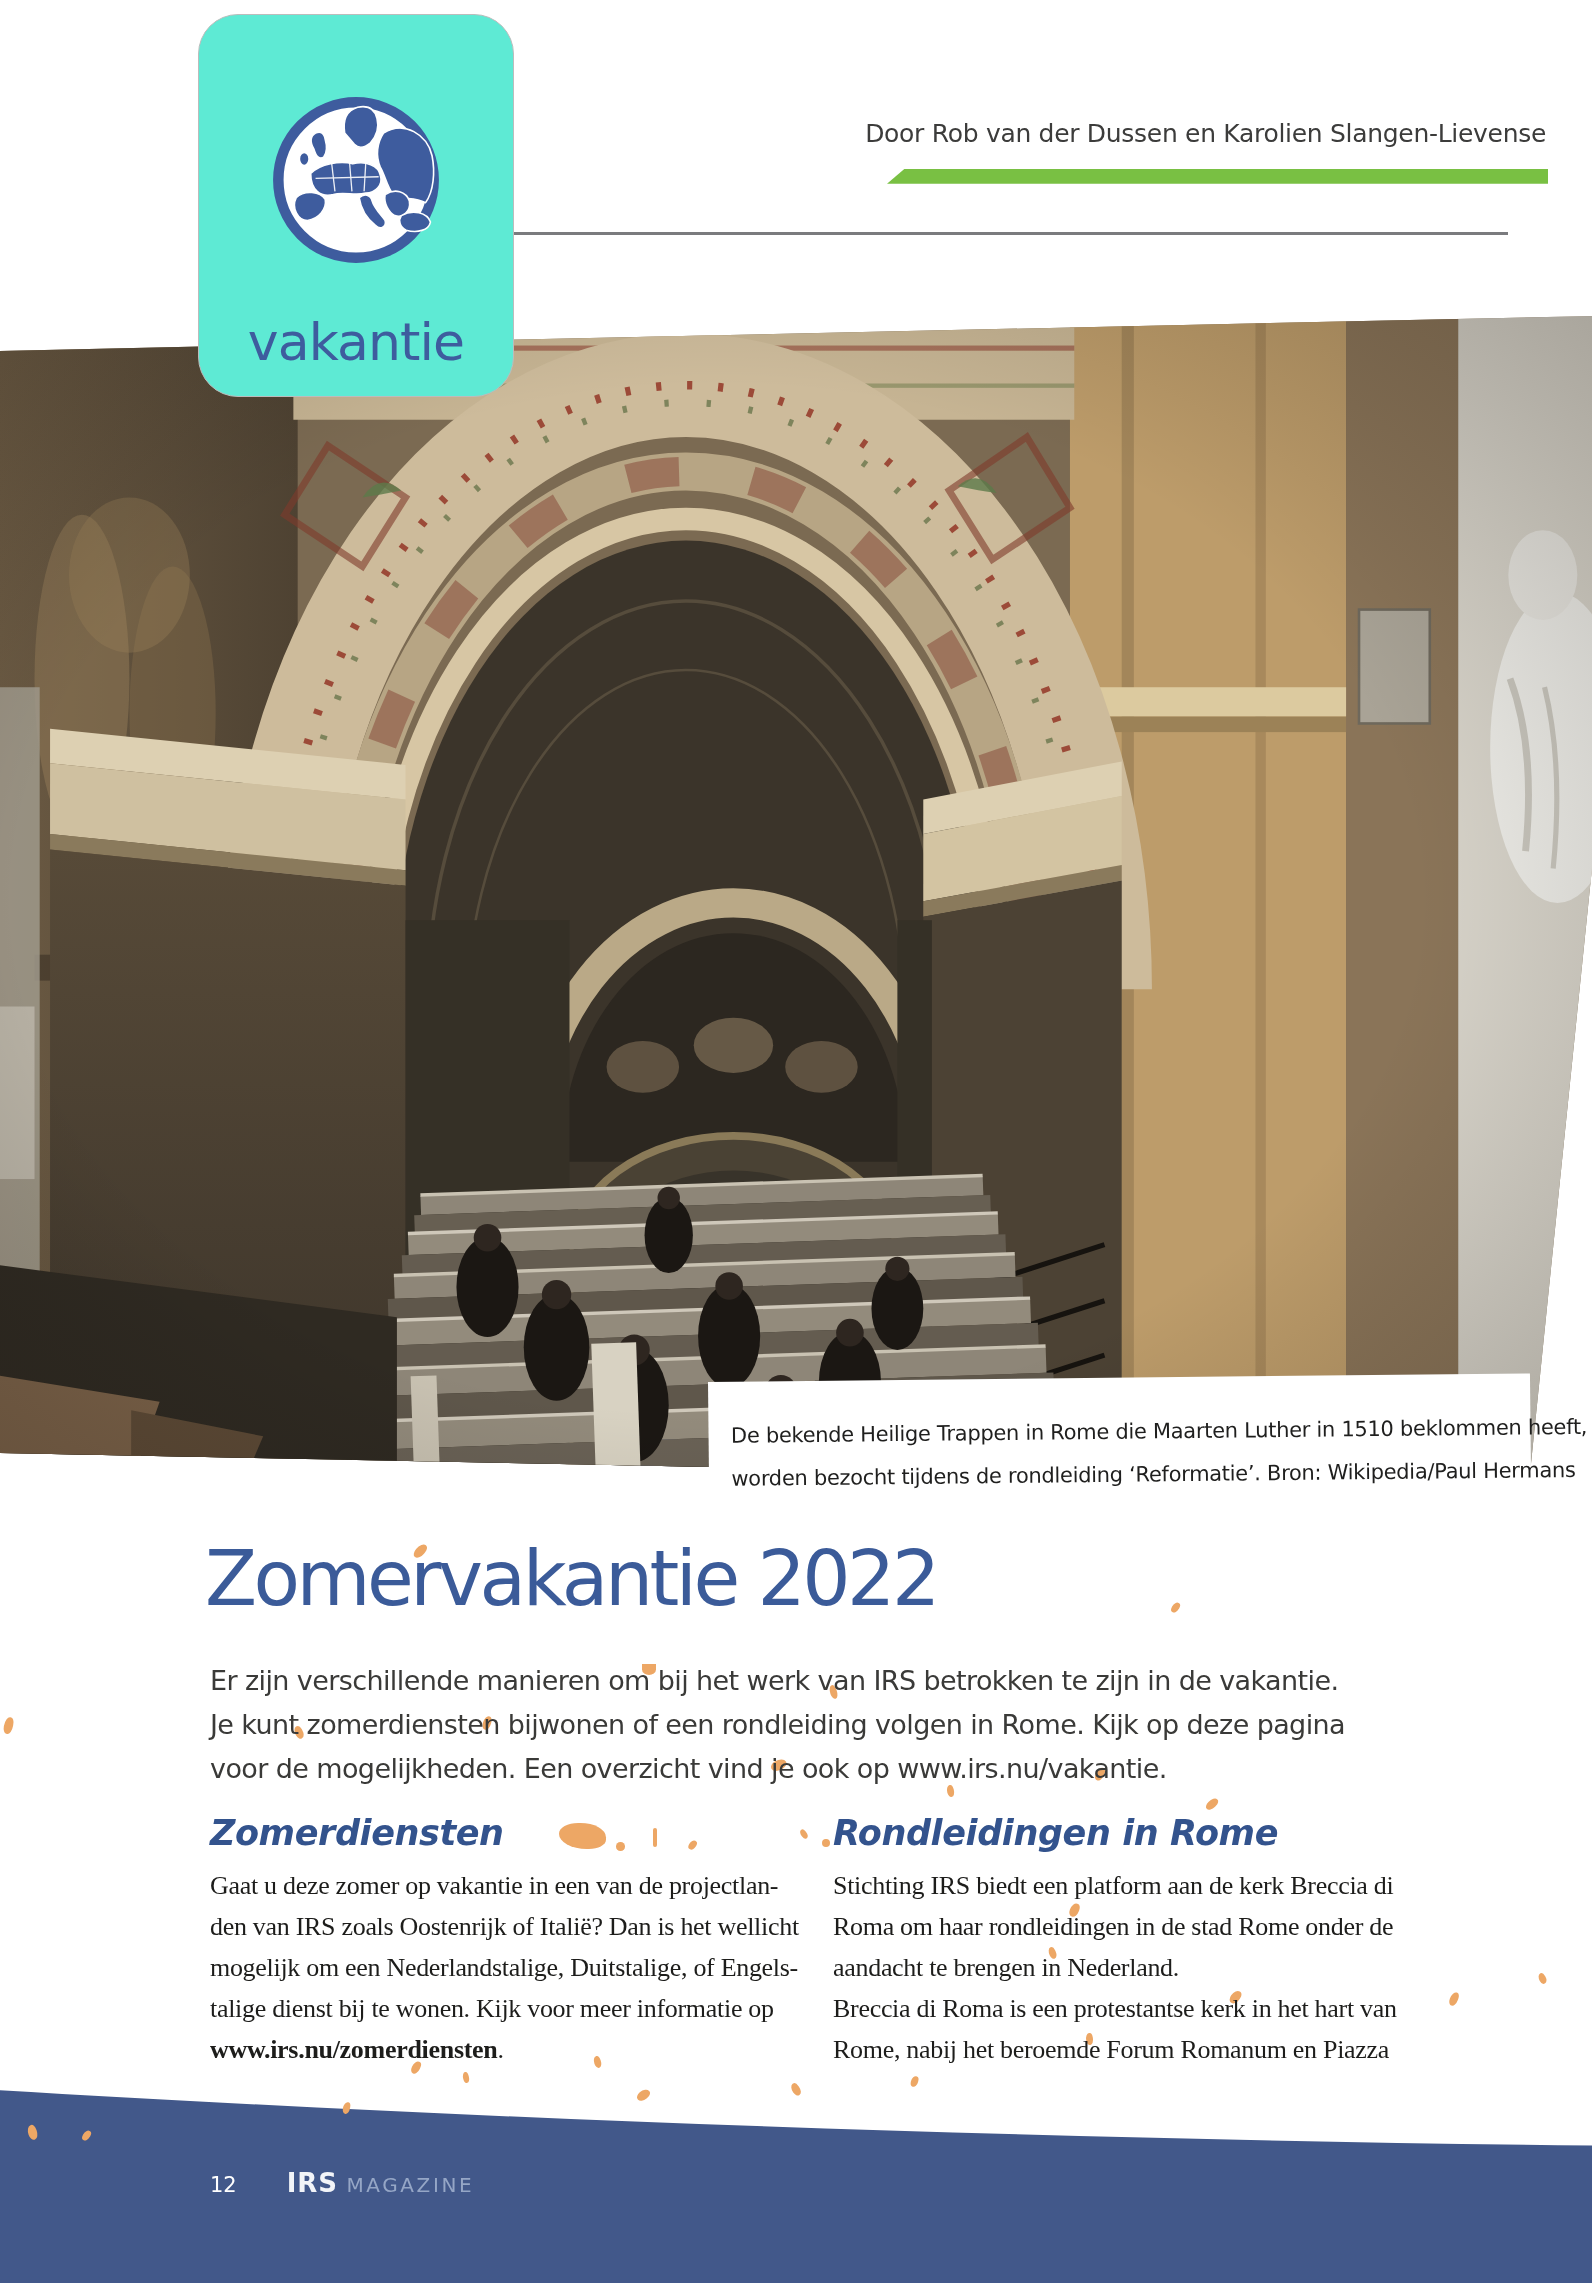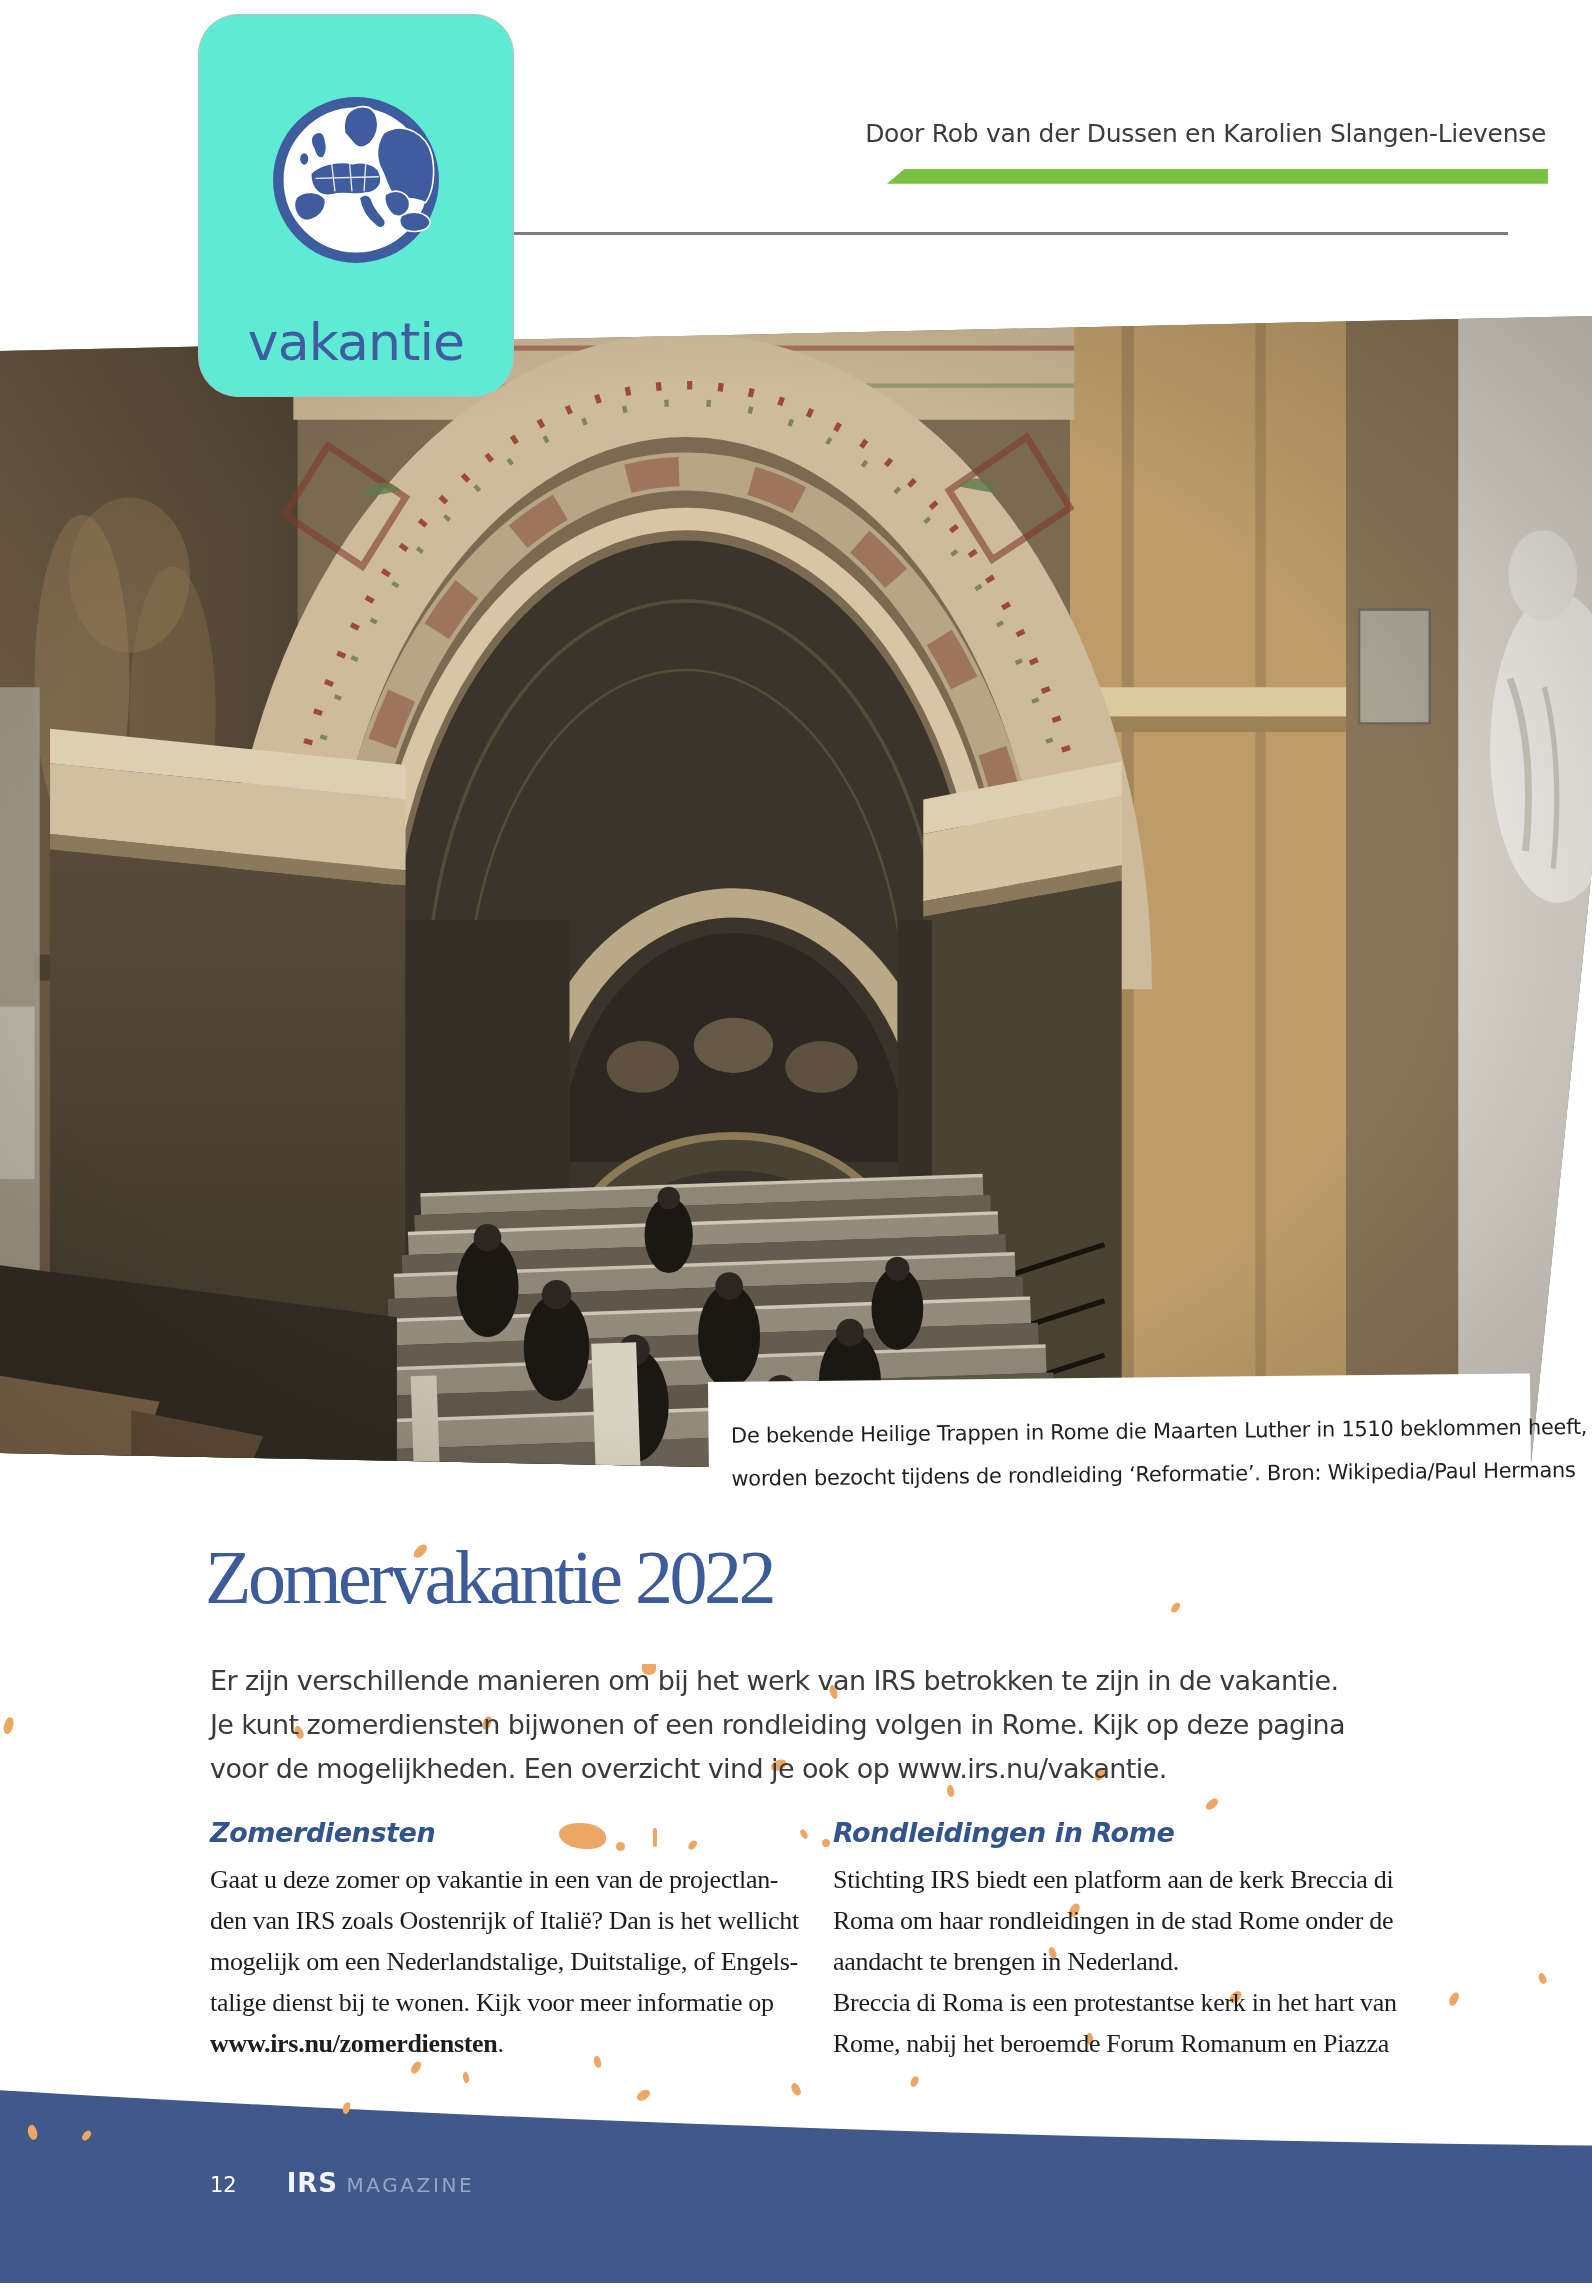--- a/index.html
+++ b/index.html
@@ -21,28 +21,28 @@
   .photo{position:absolute;top:316px;left:0;width:1592px;height:1167px;z-index:1;
          clip-path:polygon(0px 35px,1592px 0px,1592px 552px,1529px 1167px,0px 1137px);}
   .photo svg{display:block;}
   
   .caption{position:absolute;top:1382px;left:708px;width:822px;height:114px;background:#ffffff;
            transform:rotate(-0.6deg);transform-origin:left top;z-index:4;
            padding:33px 0 0 22.4px;box-sizing:border-box;}
   .caption div{font-size:21px;line-height:43px;letter-spacing:-0.3px;color:#1f1f1e;white-space:nowrap;}
   
   .article-title{position:absolute;top:1534px;left:205px;font-size:76px;letter-spacing:-3.5px;
-                 color:#3B5B99;white-space:nowrap;z-index:3;font-family:Liberation Serif, serif;}
+                 color:#3B5B99;white-space:nowrap;z-index:3;}
   .intro{position:absolute;top:1659px;left:210px;z-index:3;}
   .intro div{font-size:27px;line-height:44px;letter-spacing:-0.6px;color:#3a3a38;white-space:nowrap;}
   .col{position:absolute;top:1814px;z-index:3;}
   .col-left{left:210px;}
   .col-right{left:833px;}
-  .col-h{font-size:27px;font-style:italic;font-weight:bold;letter-spacing:-0.4px;color:#33538D;
-         line-height:38px;margin-bottom:7px;white-space:nowrap;}
+  .col-h{font-size:35px;font-style:italic;font-weight:bold;letter-spacing:-0.4px;color:#33538D;
+         line-height:38px;margin-bottom:13px;white-space:nowrap;}
   .body-line{font-family:"Liberation Serif","DejaVu Serif",serif;font-size:26px;line-height:41px;
              letter-spacing:-0.3px;color:#1d1d1b;white-space:nowrap;}
   .body-line b{font-weight:bold;}
   
   .footer-band{position:absolute;top:2067px;left:0;width:1592px;height:216px;z-index:2;}
   .footer-text{position:absolute;top:2168px;left:210px;z-index:3;white-space:nowrap;}
   .footer-text .pn{font-size:21px;color:#ffffff;margin-right:50px;}
   .footer-text .mb{font-size:26px;font-weight:bold;color:#f2f4f8;letter-spacing:0.9px;}
   .footer-text .ml{font-size:20px;color:#95A6C6;letter-spacing:2.6px;margin-left:8.6px;}
   

